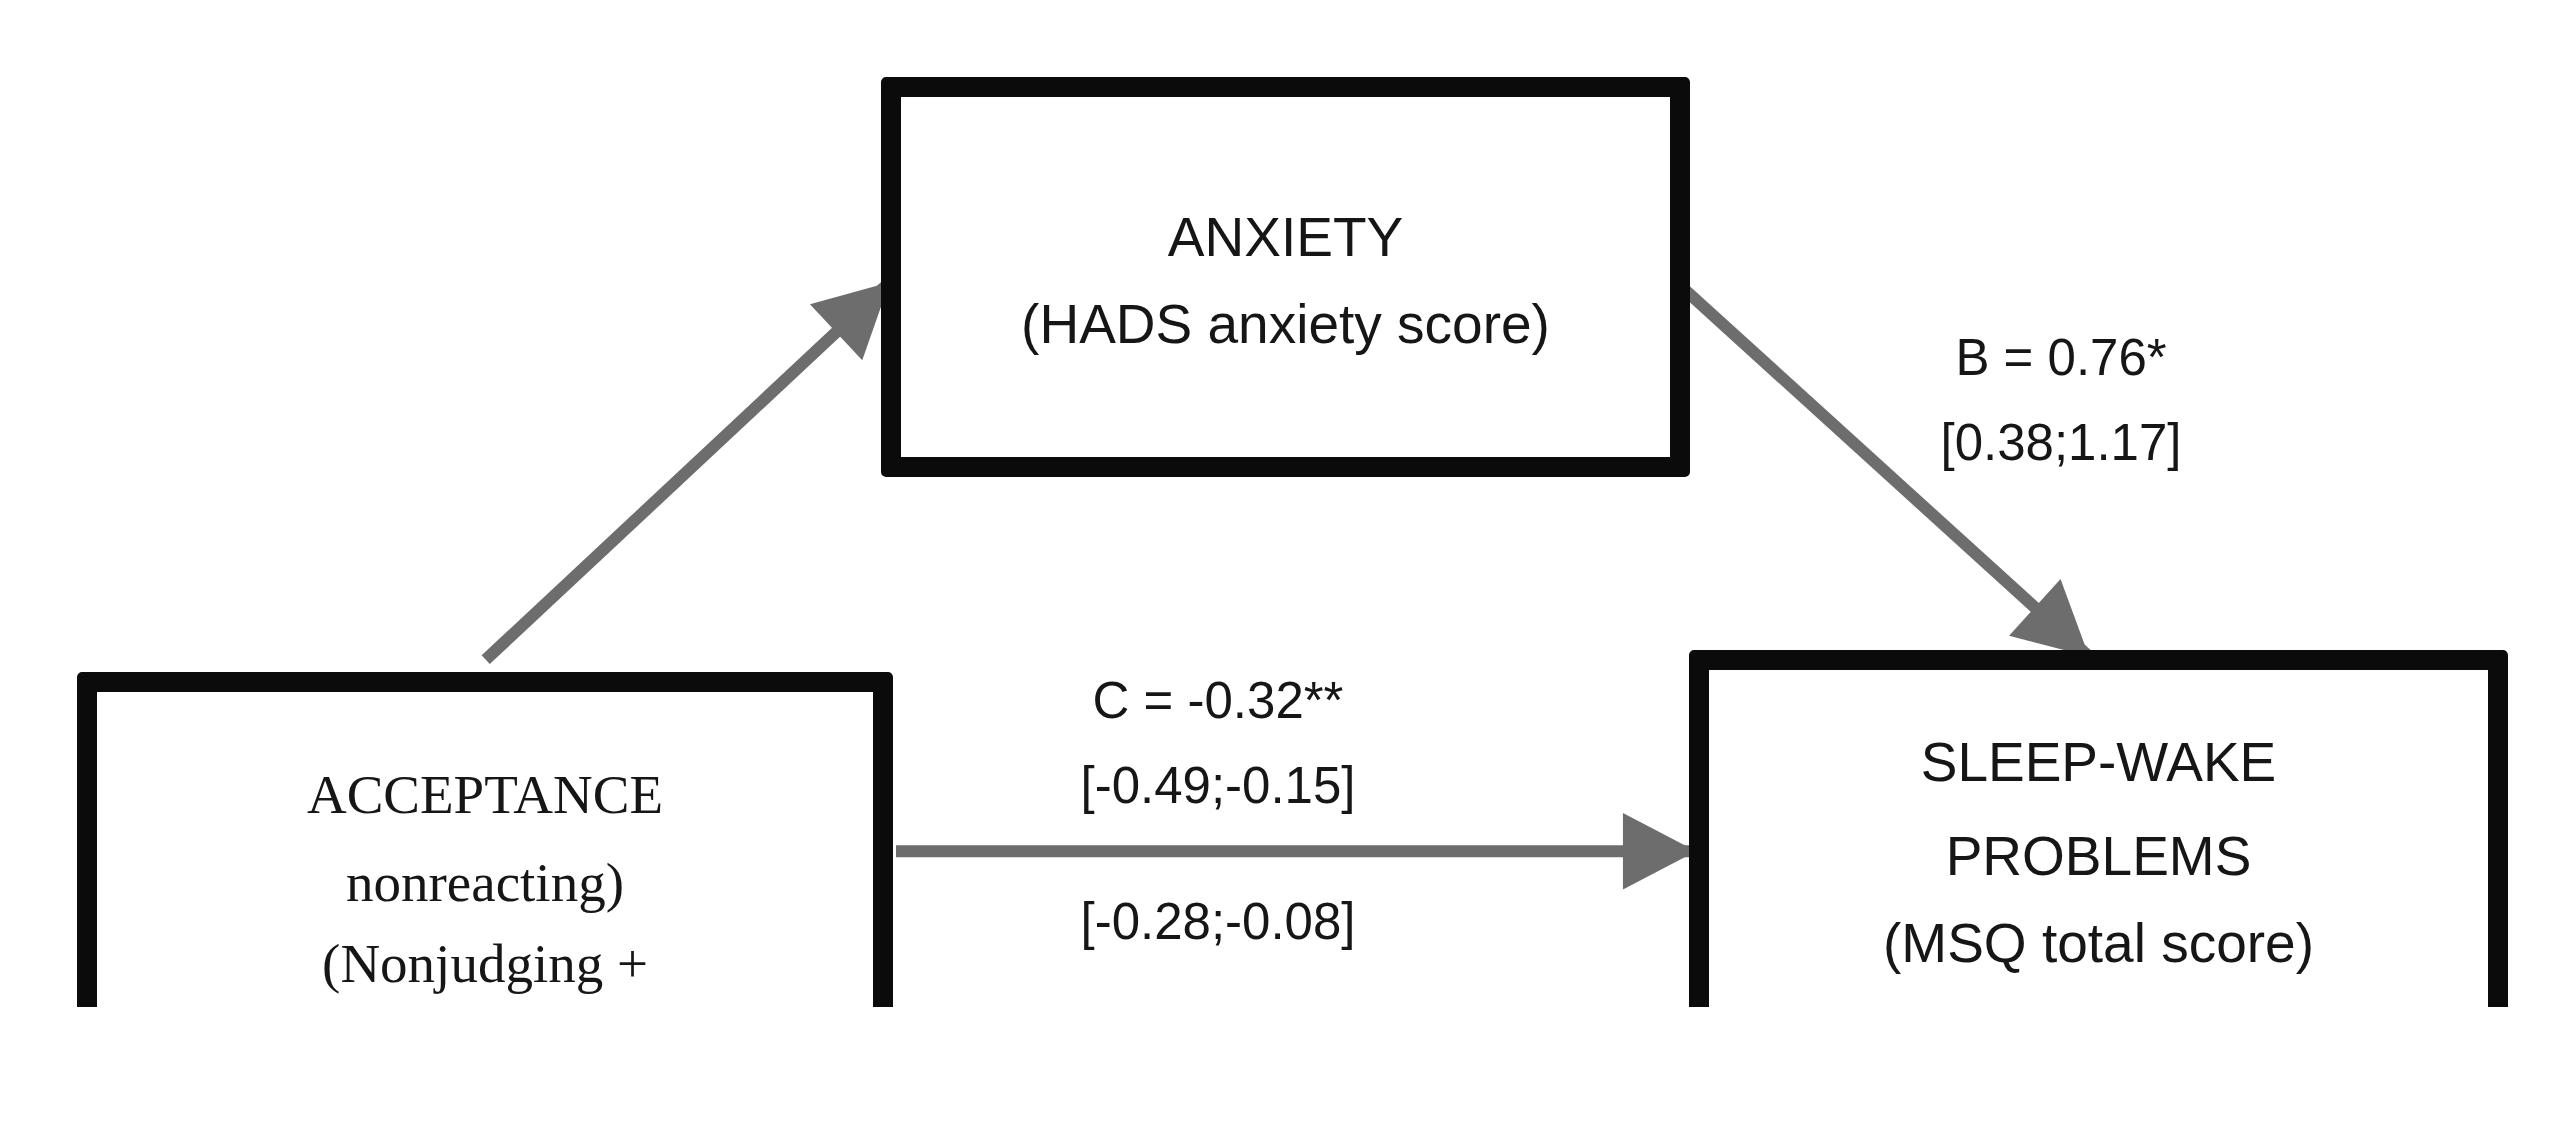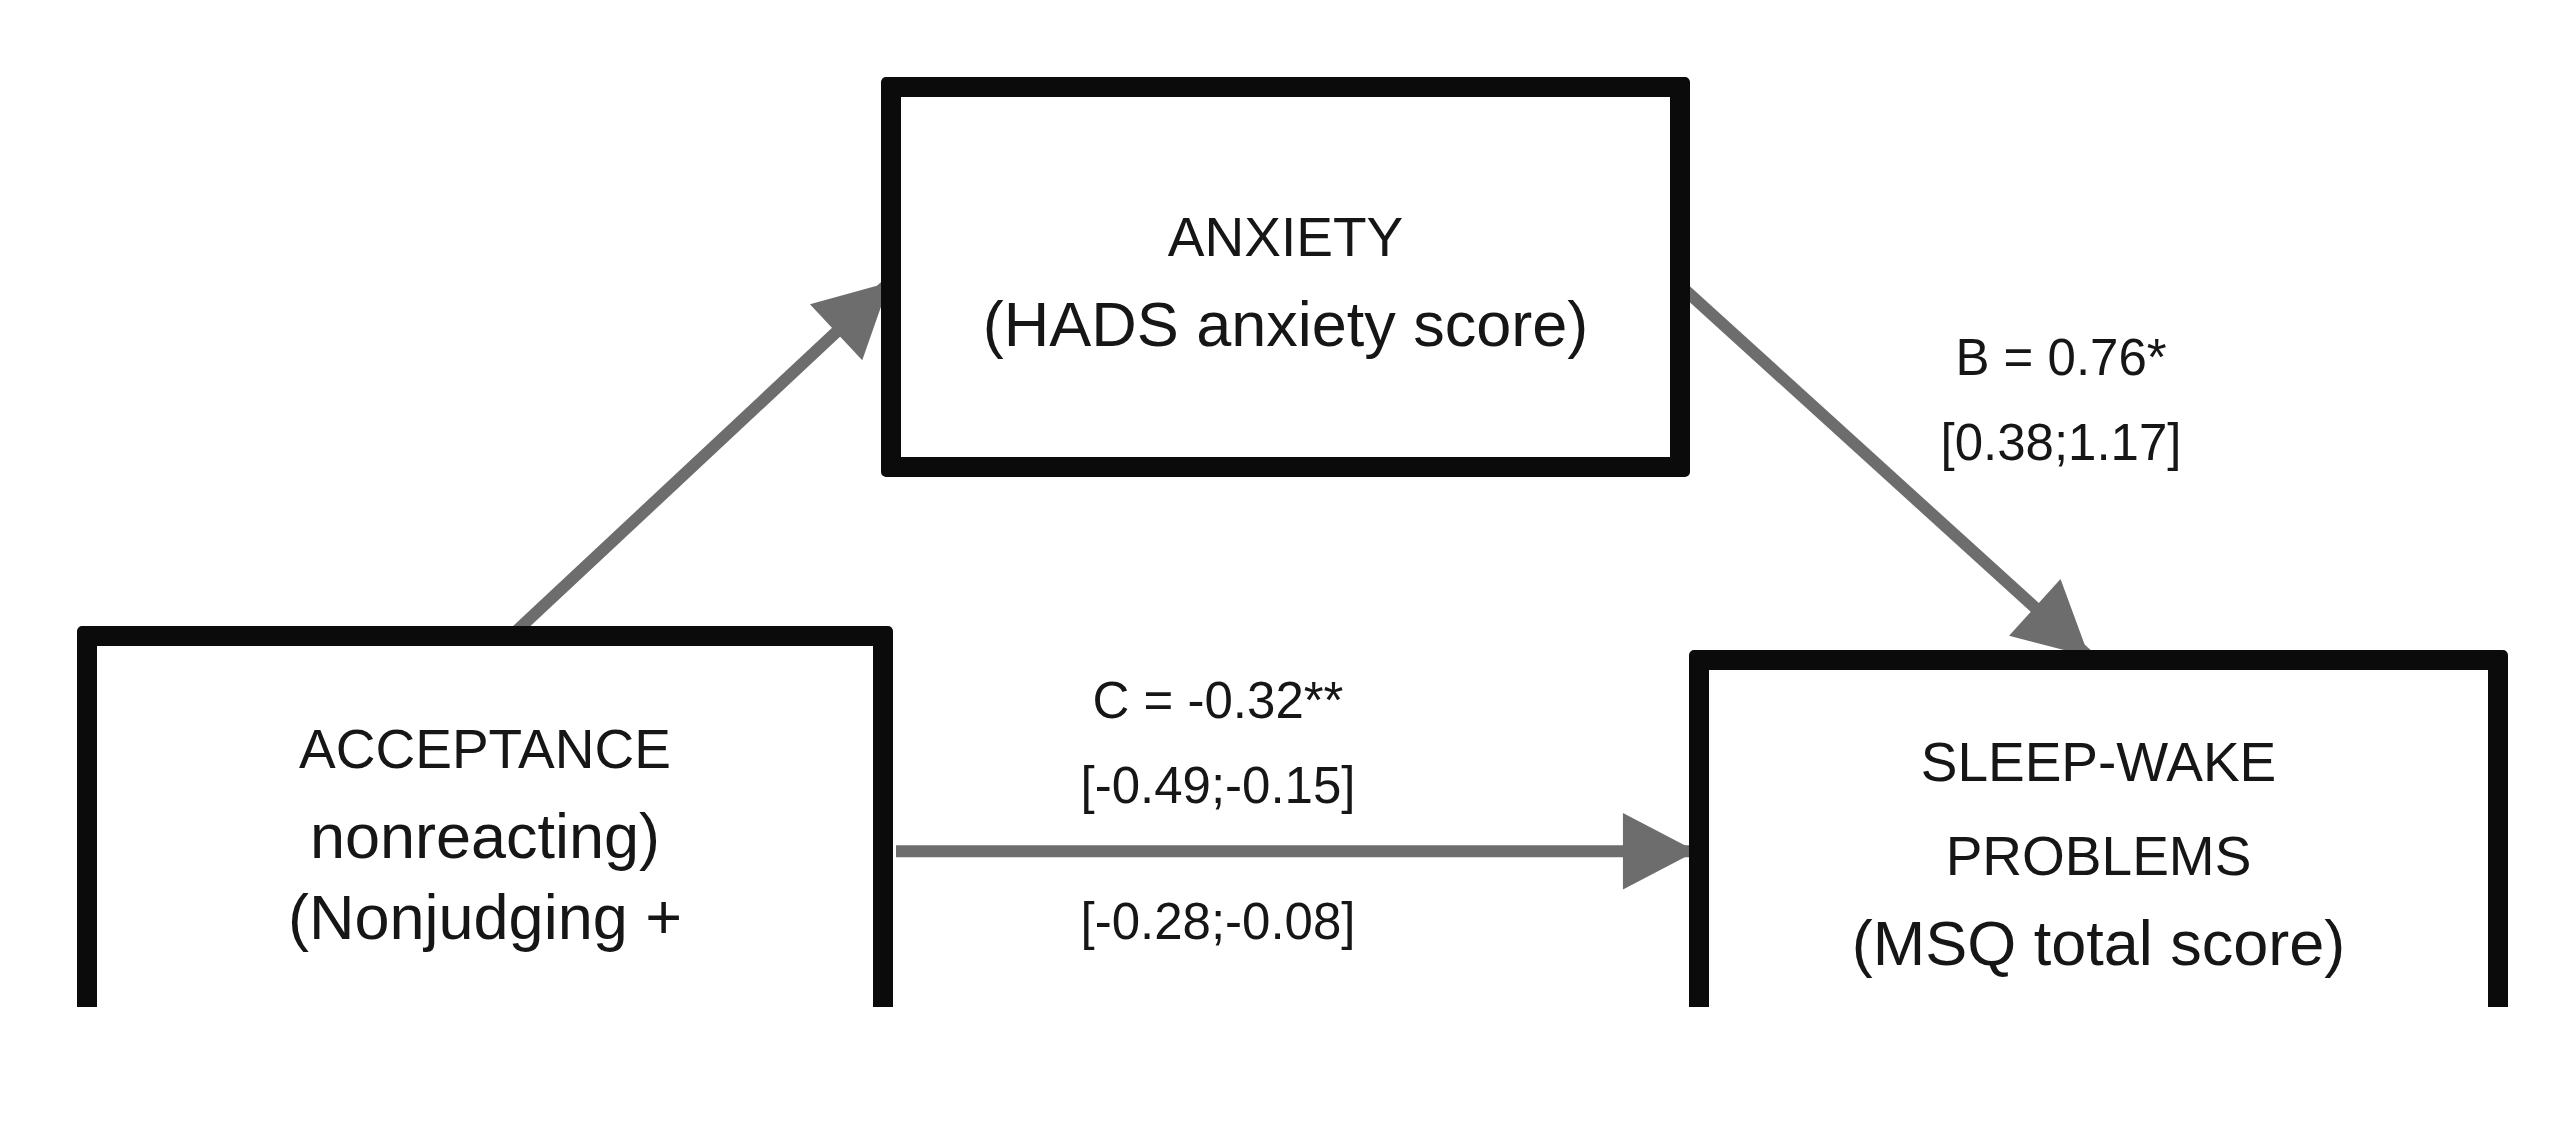--- a/index.html
+++ b/index.html
@@ -41,25 +41,25 @@
     align-items: center;
     justify-content: center;
     text-align: center;
     white-space: nowrap;
   }
   .node .title {
     font-size: 55px;
     line-height: 94px;
   }
   .node .subtitle {
-    font-size: 63px;
+    font-size: 55px;
     line-height: 81px;
   }
   .node-anxiety    { left: 881px; top: 77px;  width: 809px; height: 400px; }
-  .node-acceptance { left: 77px;   top: 626px; width: 816px; height: 407px; }
+  .node-acceptance { left: 77px;   top: 672px; width: 816px; height: 407px; font-family: Liberation Serif, serif; }
   .node-sleep      { left: 1689px; top: 650px; width: 819px; height: 399px; }
 
   .plabel {
     position: absolute;
     transform: translateX(-50%);
     text-align: center;
     font-size: 51px;
     line-height: 85px;
     white-space: nowrap;
   }

